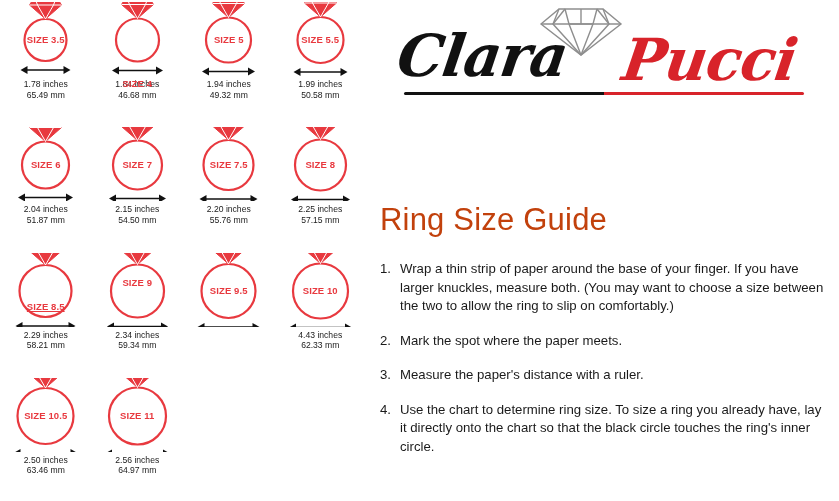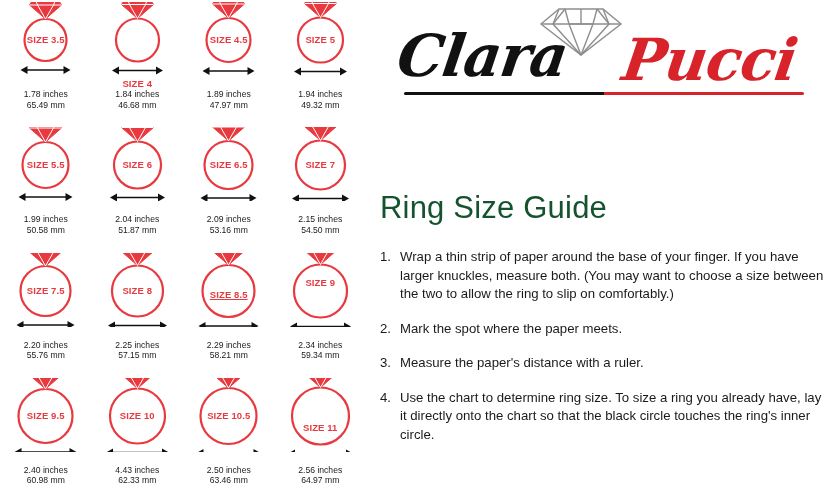--- a/index.html
+++ b/index.html
@@ -62,21 +62,21 @@
     text-align: center;
     font-size: 9.5px;
     font-weight: bold;
     color: #e8393f;
     letter-spacing: 0.1px;
   }
 
   .measure-row {
     width: 91px;
     text-align: center;
-    margin-top: 13px;
+    margin-top: 3px;
   }
 
   .inches, .mm {
     font-size: 8.6px;
     line-height: 10.5px;
     color: #1a1a1a;
     text-align: center;
     display: block;
   }
 
@@ -135,22 +135,22 @@
   #guide {
     position: absolute;
     left: 380px;
     top: 190px;
     width: 450px;
   }
 
   #guide-title {
     font-size: 31px;
     font-weight: normal;
-    color: #14532d;
-    margin: 0 0 22px 0;
+    color: #c2410c;
+    margin: 12px 0 22px 0;
     letter-spacing: 0.2px;
   }
 
   .guide-step {
     font-size: 13.2px;
     line-height: 18.5px;
     color: #1a1a1a;
     margin-bottom: 16px;
     display: flex;
   }
@@ -210,42 +210,20 @@
           <div class="size-label" style="top: 32px; margin-top: 44px;">SIZE 4</div>
         </div>
         <div class="measure-row">
           <span class="inches">1.84 inches</span>
           <span class="mm">46.68 mm</span>
         </div>
       </div>
       <div class="ring-cell">
         <div class="ring-figure">
           <svg width="91" height="74" viewBox="0 0 91 74">
-            <circle cx="45.5" cy="38" r="22" fill="none" stroke="#e8393f" stroke-width="2.2"></circle>
-            <g fill="#e8393f" stroke="#e8393f" stroke-width="1">
-              <path d="M29.5 2 L34.5 -6 L56.5 -6 L61.5 2 L45.5 16 Z"></path>
-              <path d="M29.5 2 L61.5 2" stroke="#ffffff" stroke-width="1"></path>
-              <path d="M37.5 2 L34.5 -6" stroke="#ffffff" stroke-width="1"></path>
-              <path d="M53.5 2 L56.5 -6" stroke="#ffffff" stroke-width="1"></path>
-              <path d="M37.5 2 L45.5 16 L53.5 2" stroke="#ffffff" stroke-width="1" fill="none"></path>
-            </g>
-            <path d="M24.5 69 L66.5 69" stroke="#111111" stroke-width="1.6"></path>
-            <path d="M19.5 69 L26.5 65 L26.5 73 Z" fill="#111111"></path>
-            <path d="M71.5 69 L64.5 65 L64.5 73 Z" fill="#111111"></path>
-          </svg>
-          <div class="size-label" style="top: 32px;">SIZE 4.5</div>
-        </div>
-        <div class="measure-row">
-          <span class="inches">1.89 inches</span>
-          <span class="mm">47.97 mm</span>
-        </div>
-      </div>
-      <div class="ring-cell">
-        <div class="ring-figure">
-          <svg width="91" height="74" viewBox="0 0 91 74">
             <circle cx="45.5" cy="38" r="22.5" fill="none" stroke="#e8393f" stroke-width="2.2"></circle>
             <g fill="#e8393f" stroke="#e8393f" stroke-width="1">
               <path d="M29.5 1.5 L34.5 -6.5 L56.5 -6.5 L61.5 1.5 L45.5 15.5 Z"></path>
               <path d="M29.5 1.5 L61.5 1.5" stroke="#ffffff" stroke-width="1"></path>
               <path d="M37.5 1.5 L34.5 -6.5" stroke="#ffffff" stroke-width="1"></path>
               <path d="M53.5 1.5 L56.5 -6.5" stroke="#ffffff" stroke-width="1"></path>
               <path d="M37.5 1.5 L45.5 15.5 L53.5 1.5" stroke="#ffffff" stroke-width="1" fill="none"></path>
             </g>
             <path d="M24 69.5 L67 69.5" stroke="#111111" stroke-width="1.6"></path>
             <path d="M19 69.5 L26 65.5 L26 73.5 Z" fill="#111111"></path>
@@ -298,42 +276,20 @@
           <div class="size-label" style="top: 32px;">SIZE 6</div>
         </div>
         <div class="measure-row">
           <span class="inches">2.04 inches</span>
           <span class="mm">51.87 mm</span>
         </div>
       </div>
       <div class="ring-cell">
         <div class="ring-figure">
           <svg width="91" height="74" viewBox="0 0 91 74">
-            <circle cx="45.5" cy="38" r="24" fill="none" stroke="#e8393f" stroke-width="2.2"></circle>
-            <g fill="#e8393f" stroke="#e8393f" stroke-width="1">
-              <path d="M29.5 0 L34.5 -8 L56.5 -8 L61.5 0 L45.5 14 Z"></path>
-              <path d="M29.5 0 L61.5 0" stroke="#ffffff" stroke-width="1"></path>
-              <path d="M37.5 0 L34.5 -8" stroke="#ffffff" stroke-width="1"></path>
-              <path d="M53.5 0 L56.5 -8" stroke="#ffffff" stroke-width="1"></path>
-              <path d="M37.5 0 L45.5 14 L53.5 0" stroke="#ffffff" stroke-width="1" fill="none"></path>
-            </g>
-            <path d="M22.5 71 L68.5 71" stroke="#111111" stroke-width="1.6"></path>
-            <path d="M17.5 71 L24.5 67 L24.5 75 Z" fill="#111111"></path>
-            <path d="M73.5 71 L66.5 67 L66.5 75 Z" fill="#111111"></path>
-          </svg>
-          <div class="size-label" style="top: 32px;">SIZE 6.5</div>
-        </div>
-        <div class="measure-row">
-          <span class="inches">2.09 inches</span>
-          <span class="mm">53.16 mm</span>
-        </div>
-      </div>
-      <div class="ring-cell">
-        <div class="ring-figure">
-          <svg width="91" height="74" viewBox="0 0 91 74">
             <circle cx="45.5" cy="38" r="24.5" fill="none" stroke="#e8393f" stroke-width="2.2"></circle>
             <g fill="#e8393f" stroke="#e8393f" stroke-width="1">
               <path d="M29.5 -0.5 L34.5 -8.5 L56.5 -8.5 L61.5 -0.5 L45.5 13.5 Z"></path>
               <path d="M29.5 -0.5 L61.5 -0.5" stroke="#ffffff" stroke-width="1"></path>
               <path d="M37.5 -0.5 L34.5 -8.5" stroke="#ffffff" stroke-width="1"></path>
               <path d="M53.5 -0.5 L56.5 -8.5" stroke="#ffffff" stroke-width="1"></path>
               <path d="M37.5 -0.5 L45.5 13.5 L53.5 -0.5" stroke="#ffffff" stroke-width="1" fill="none"></path>
             </g>
             <path d="M22 71.5 L69 71.5" stroke="#111111" stroke-width="1.6"></path>
             <path d="M17 71.5 L24 67.5 L24 75.5 Z" fill="#111111"></path>
@@ -398,21 +354,21 @@
               <path d="M29.5 -2 L34.5 -10 L56.5 -10 L61.5 -2 L45.5 12 Z"></path>
               <path d="M29.5 -2 L61.5 -2" stroke="#ffffff" stroke-width="1"></path>
               <path d="M37.5 -2 L34.5 -10" stroke="#ffffff" stroke-width="1"></path>
               <path d="M53.5 -2 L56.5 -10" stroke="#ffffff" stroke-width="1"></path>
               <path d="M37.5 -2 L45.5 12 L53.5 -2" stroke="#ffffff" stroke-width="1" fill="none"></path>
             </g>
             <path d="M20.5 73 L70.5 73" stroke="#111111" stroke-width="1.6"></path>
             <path d="M15.5 73 L22.5 69 L22.5 77 Z" fill="#111111"></path>
             <path d="M75.5 73 L68.5 69 L68.5 77 Z" fill="#111111"></path>
           </svg>
-          <div class="size-label" style="top: 36px; text-decoration: underline;">SIZE 8.5</div>
+          <div class="size-label" style="top: 48px; text-decoration: underline;">SIZE 8.5</div>
         </div>
         <div class="measure-row">
           <span class="inches">2.29 inches</span>
           <span class="mm">58.21 mm</span>
         </div>
       </div>
       <div class="ring-cell">
         <div class="ring-figure">
           <svg width="91" height="74" viewBox="0 0 91 74">
             <circle cx="45.5" cy="38" r="26.5" fill="none" stroke="#e8393f" stroke-width="2.2"></circle>
@@ -444,24 +400,20 @@
               <path d="M37.5 -3 L34.5 -11" stroke="#ffffff" stroke-width="1"></path>
               <path d="M53.5 -3 L56.5 -11" stroke="#ffffff" stroke-width="1"></path>
               <path d="M37.5 -3 L45.5 11 L53.5 -3" stroke="#ffffff" stroke-width="1" fill="none"></path>
             </g>
             <path d="M19.5 74 L71.5 74" stroke="#111111" stroke-width="1.6"></path>
             <path d="M14.5 74 L21.5 70 L21.5 78 Z" fill="#111111"></path>
             <path d="M76.5 74 L69.5 70 L69.5 78 Z" fill="#111111"></path>
           </svg>
           <div class="size-label" style="top: 32px;">SIZE 9.5</div>
         </div>
-        <div class="measure-row">
-          <span class="inches">2.40 inches</span>
-          <span class="mm">60.98 mm</span>
-        </div>
       </div>
       <div class="ring-cell">
         <div class="ring-figure">
           <svg width="91" height="74" viewBox="0 0 91 74">
             <circle cx="45.5" cy="38" r="27.5" fill="none" stroke="#e8393f" stroke-width="2.2"></circle>
             <g fill="#e8393f" stroke="#e8393f" stroke-width="1">
               <path d="M29.5 -3.5 L34.5 -11.5 L56.5 -11.5 L61.5 -3.5 L45.5 10.5 Z"></path>
               <path d="M29.5 -3.5 L61.5 -3.5" stroke="#ffffff" stroke-width="1"></path>
               <path d="M37.5 -3.5 L34.5 -11.5" stroke="#ffffff" stroke-width="1"></path>
               <path d="M53.5 -3.5 L56.5 -11.5" stroke="#ffffff" stroke-width="1"></path>
@@ -508,21 +460,21 @@
               <path d="M29.5 -4.5 L34.5 -12.5 L56.5 -12.5 L61.5 -4.5 L45.5 9.5 Z"></path>
               <path d="M29.5 -4.5 L61.5 -4.5" stroke="#ffffff" stroke-width="1"></path>
               <path d="M37.5 -4.5 L34.5 -12.5" stroke="#ffffff" stroke-width="1"></path>
               <path d="M53.5 -4.5 L56.5 -12.5" stroke="#ffffff" stroke-width="1"></path>
               <path d="M37.5 -4.5 L45.5 9.5 L53.5 -4.5" stroke="#ffffff" stroke-width="1" fill="none"></path>
             </g>
             <path d="M18 75.5 L73 75.5" stroke="#111111" stroke-width="1.6"></path>
             <path d="M13 75.5 L20 71.5 L20 79.5 Z" fill="#111111"></path>
             <path d="M78 75.5 L71 71.5 L71 79.5 Z" fill="#111111"></path>
           </svg>
-          <div class="size-label" style="top: 44px;">SIZE 11</div>
+          <div class="size-label" style="top: 32px;">SIZE 11</div>
         </div>
         <div class="measure-row">
           <span class="inches">2.56 inches</span>
           <span class="mm">64.97 mm</span>
         </div>
       </div>
     </div>
 
   <div id="logo-block">
     <div id="logo-diamond">

